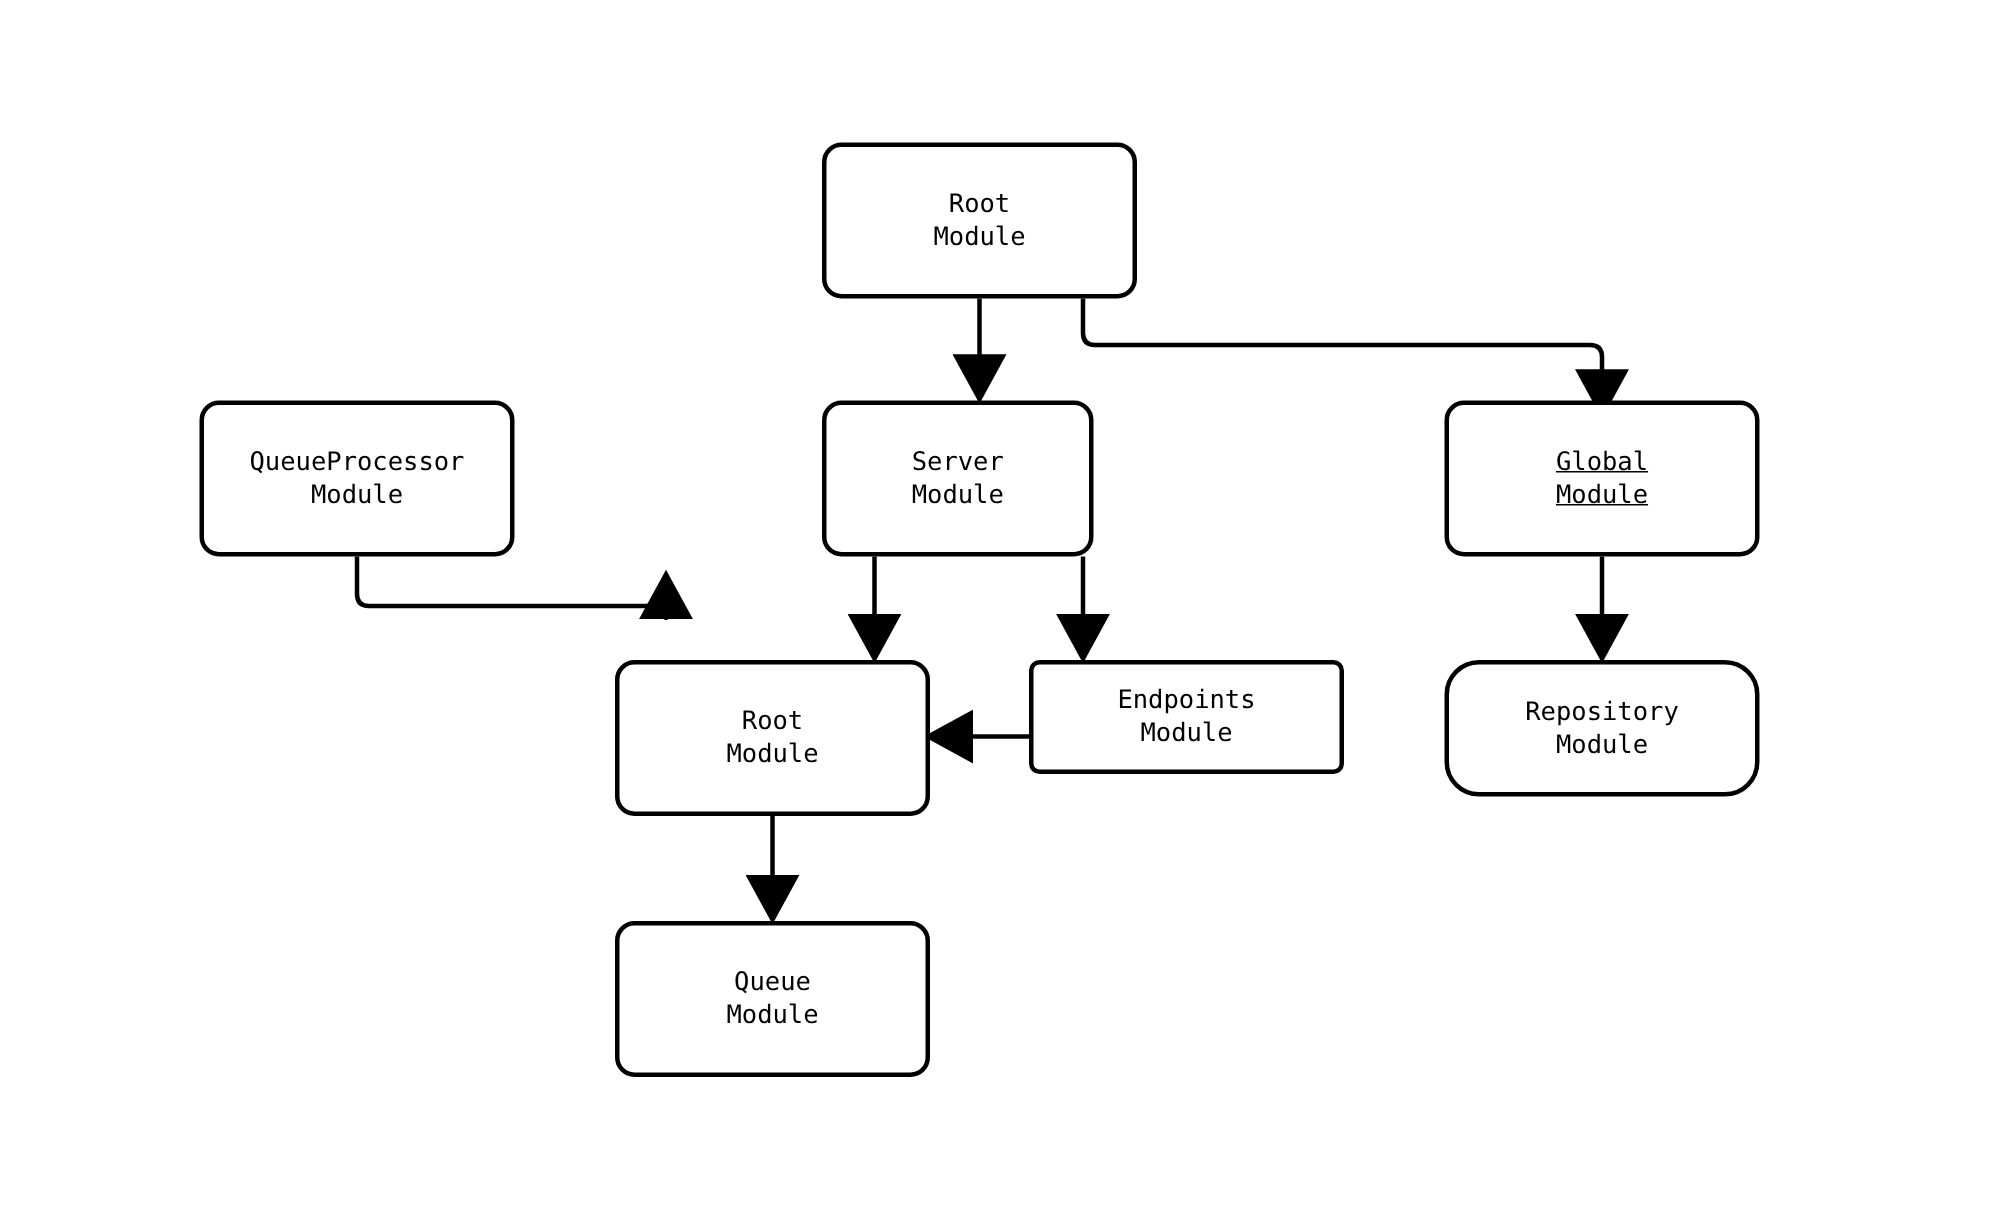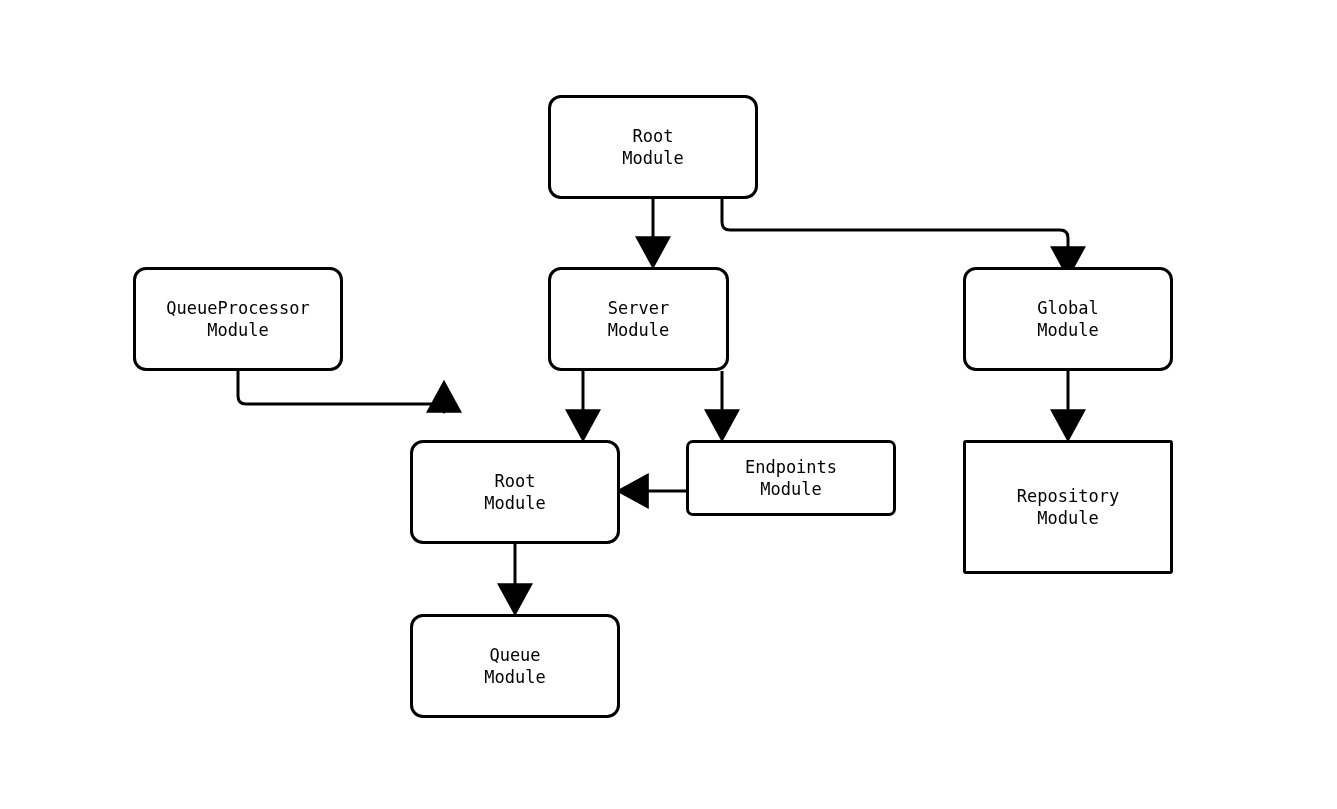--- a/index.html
+++ b/index.html
@@ -99,36 +99,36 @@
   <div class="node" style="left: 133px; top: 267px; width: 210px; height: 104px; border-color: rgb(0, 0, 0); border-width: 3px; border-radius: 13px;">
     <div class="node-line">QueueProcessor</div>
     <div class="node-line">Module</div>
   </div>
 
   <div class="node" style="left: 548px; top: 267px; width: 181px; height: 104px; border-color: rgb(0, 0, 0); border-width: 3px; border-radius: 13px;">
     <div class="node-line">Server</div>
     <div class="node-line">Module</div>
   </div>
 
-  <div class="node" style="left: 963px; top: 267px; width: 210px; height: 104px; border-color: rgb(0, 0, 0); border-width: 3px; border-radius: 13px;">
+  <div class="node" style="left: 963px; top: 267px; width: 210px; height: 104px; border-color: rgb(0, 0, 0); border-width: 3px; border-radius: 13px; text-decoration: underline;">
     <div class="node-line">Global</div>
     <div class="node-line">Module</div>
   </div>
 
   <div class="node" style="left: 410px; top: 440px; width: 210px; height: 104px; border-color: rgb(0, 0, 0); border-width: 3px; border-radius: 13px;">
     <div class="node-line">Root</div>
     <div class="node-line">Module</div>
   </div>
 
   <div class="node" style="left: 686px; top: 440px; width: 210px; height: 76px; border-color: rgb(0, 0, 0); border-width: 3px; border-radius: 7px;">
     <div class="node-line">Endpoints</div>
     <div class="node-line">Module</div>
   </div>
 
-  <div class="node" style="left: 963px; top: 440px; width: 210px; height: 134px; border-color: rgb(0, 0, 0); border-width: 3px; border-radius: 3px;">
+  <div class="node" style="left: 963px; top: 440px; width: 210px; height: 91px; border-color: rgb(0, 0, 0); border-width: 3px; border-radius: 23px;">
     <div class="node-line">Repository</div>
     <div class="node-line">Module</div>
   </div>
 
   <div class="node" style="left: 410px; top: 614px; width: 210px; height: 104px; border-color: rgb(0, 0, 0); border-width: 3px; border-radius: 13px;">
     <div class="node-line">Queue</div>
     <div class="node-line">Module</div>
   </div>
 
 </div>

